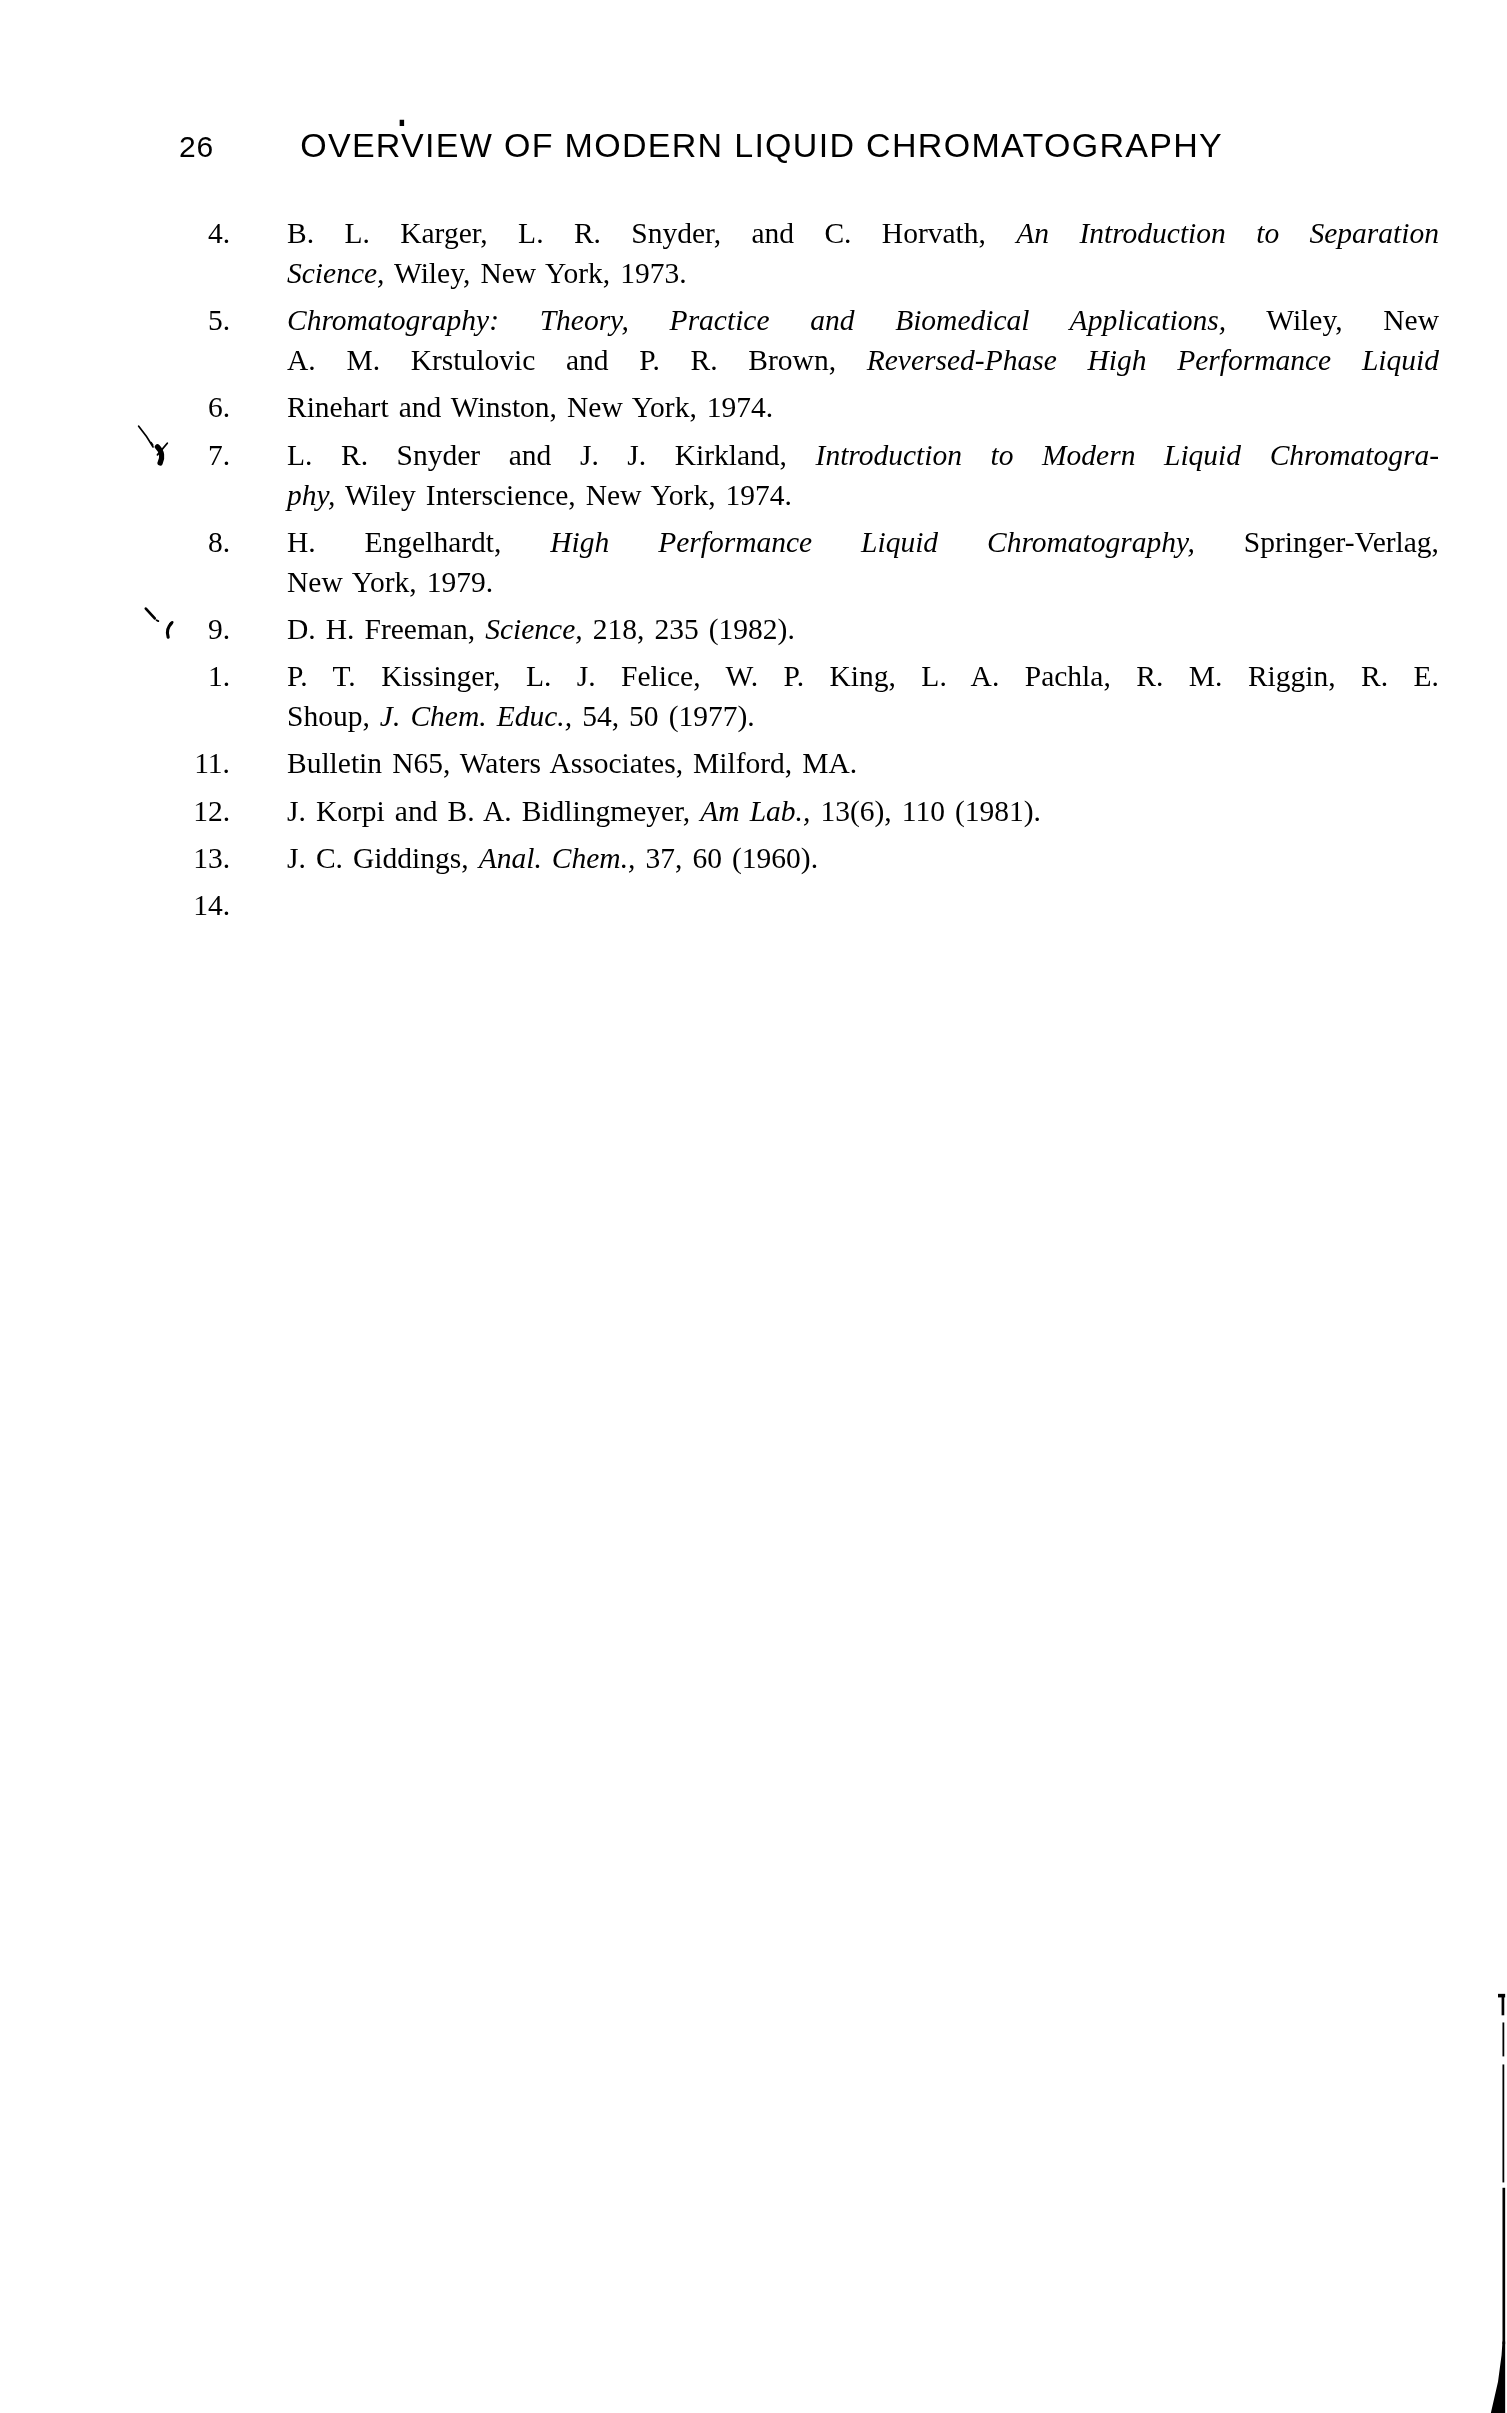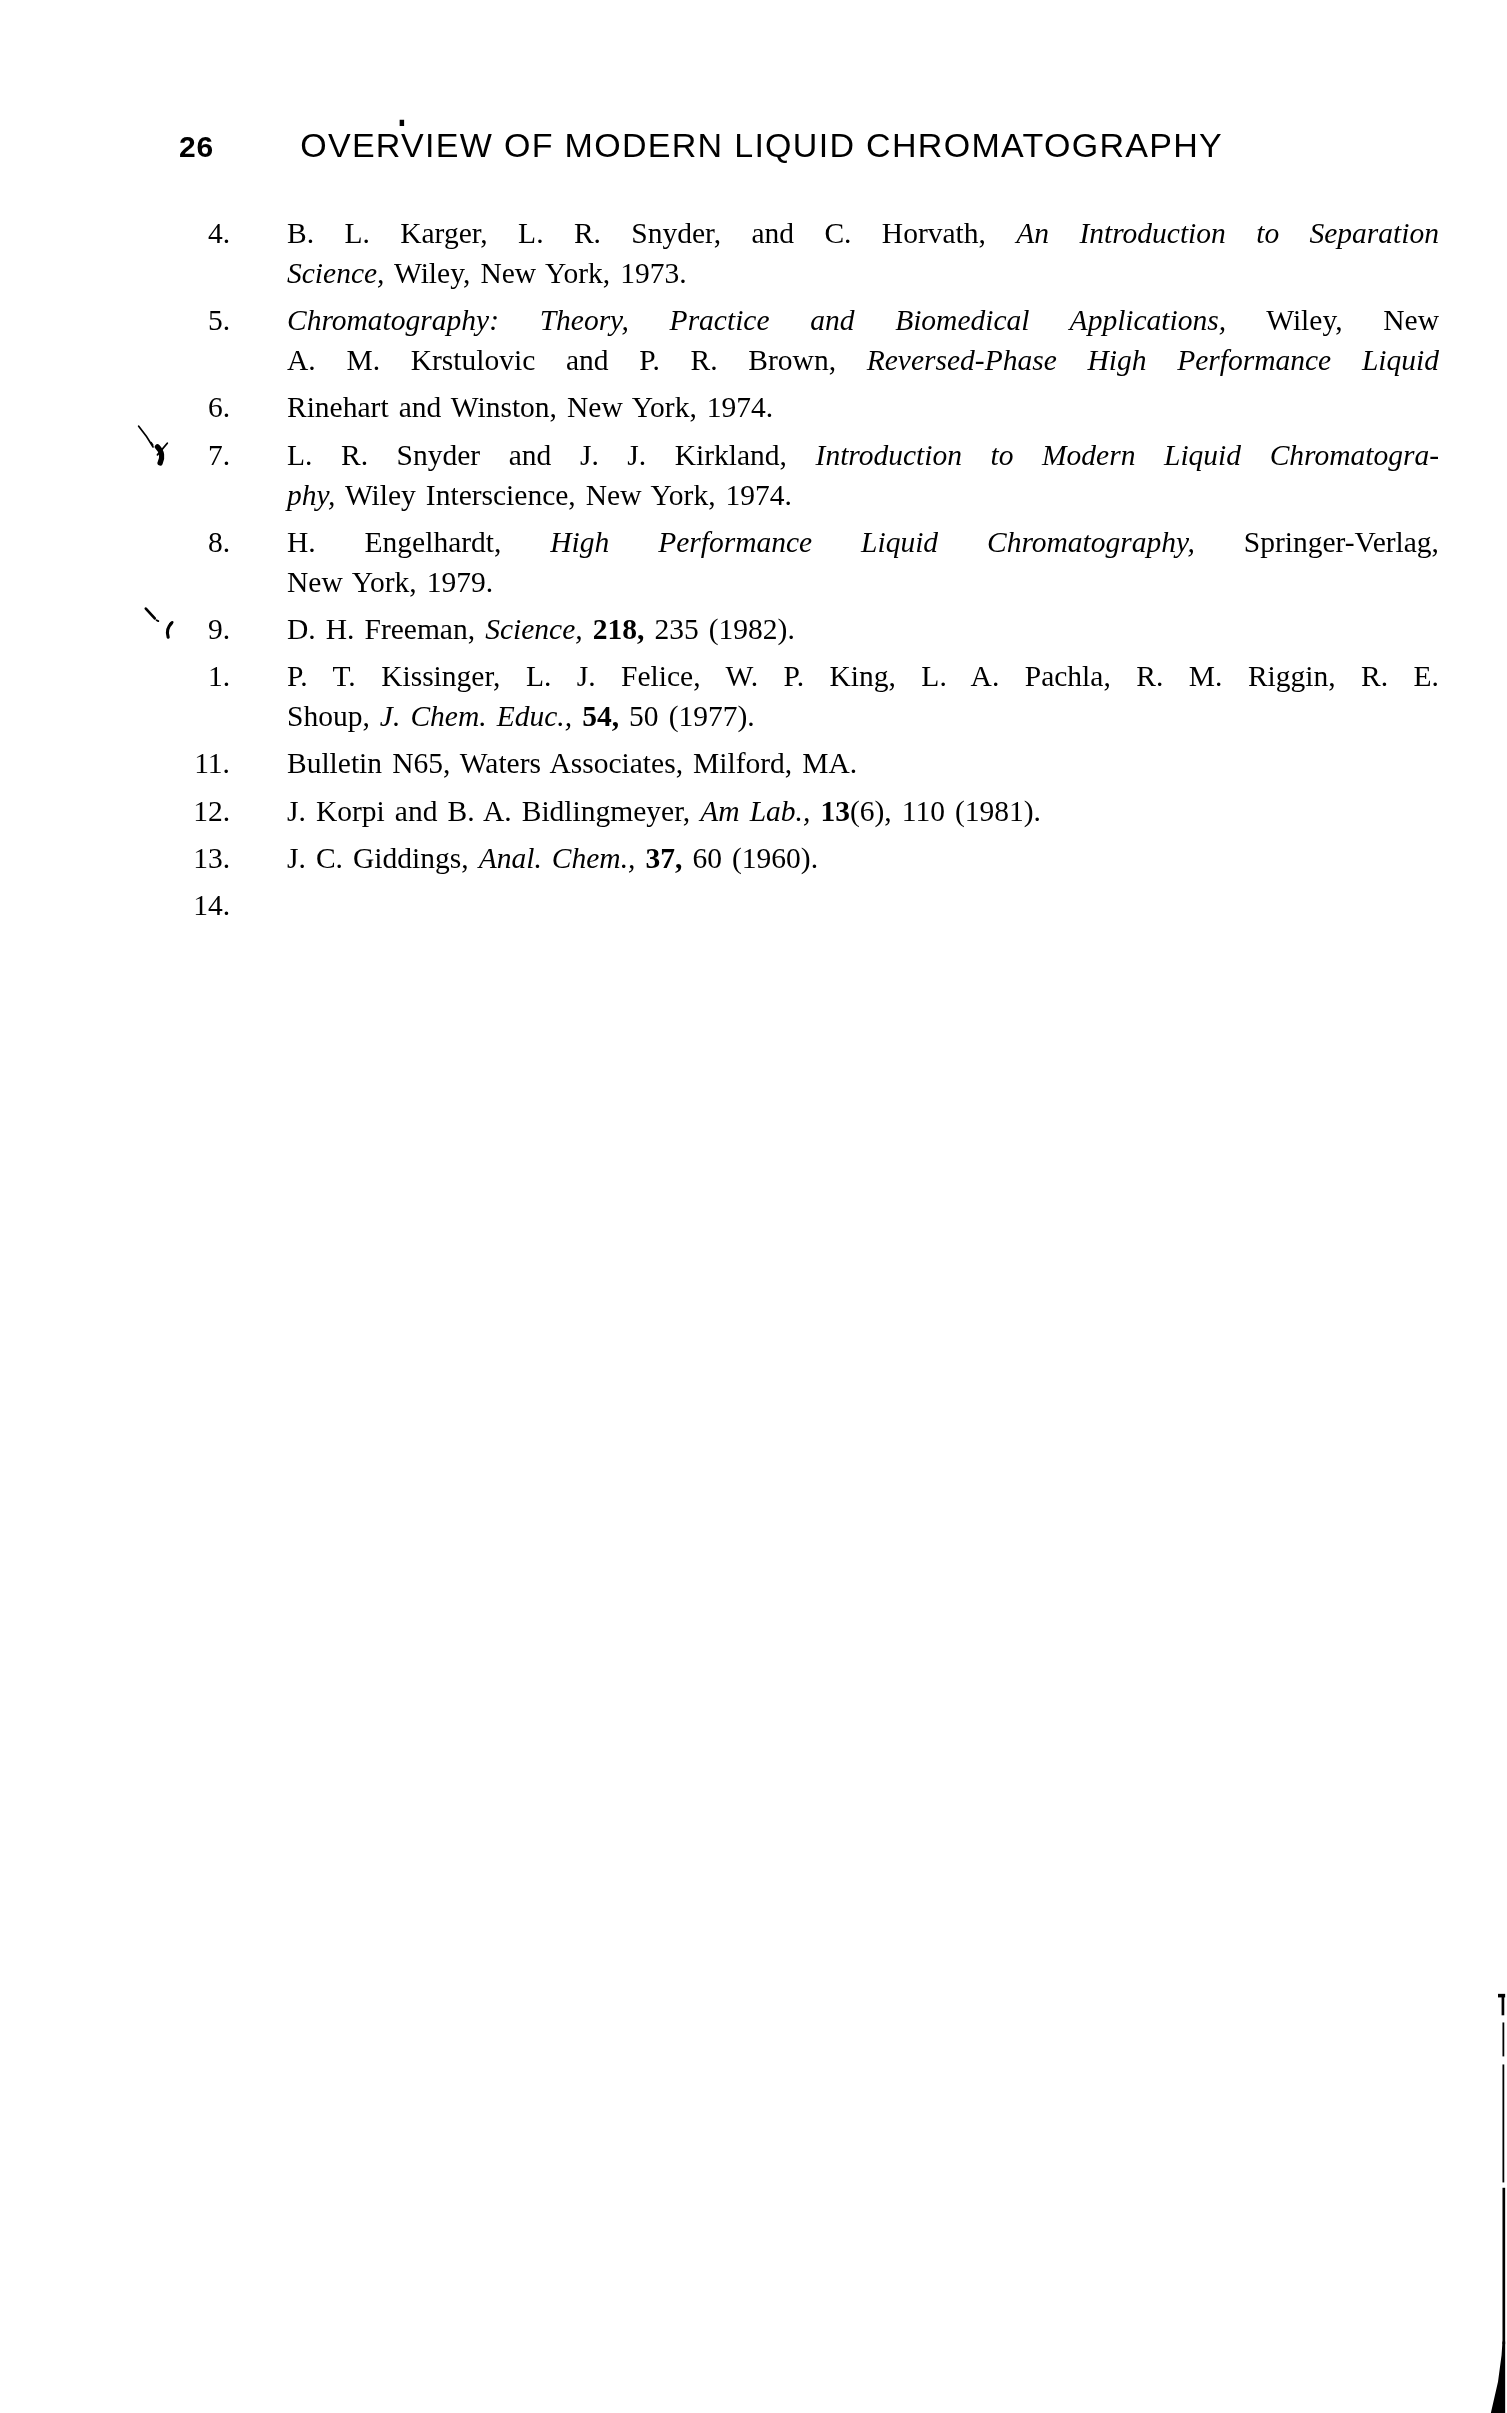--- a/index.html
+++ b/index.html
@@ -13,21 +13,21 @@
   }
   
   .header{
     position:absolute;
     left:179px;top:126px;
     display:flex;align-items:baseline;
     font-family:"Liberation Sans","DejaVu Sans",sans-serif;
     white-space:nowrap;
   }
   .page-num{
-    font-weight:bold;
+    font-weight:normal;
     font-size:30px;
     letter-spacing:0.9px;
   }
   .running-head{
     margin-left:86px;
     font-size:34px;
     letter-spacing:1.3px;
   }
   
   .ref-list{
@@ -39,21 +39,21 @@
     word-spacing:2.7px;
   }
   .ref{position:relative;padding-left:139px;margin-bottom:7.2px;}
   .ref-num{
     position:absolute;left:0;top:0;
     width:123px;text-align:right;
   }
   .ref-line{text-align:left;margin-left:41px;}
   .ref-line.just{text-align:justify;text-align-last:justify;}
   .seg.italic{font-style:italic;}
-  .seg.bold{font-weight:bold;}
+  .seg.bold{font-weight:normal;}
   
   .artifacts{position:absolute;left:0;top:0;width:1508px;height:2413px;pointer-events:none;}
 </style>
 </head>
 <body>
 
 <div class="page">
 
   <div class="header">
     <span class="page-num">26</span>

